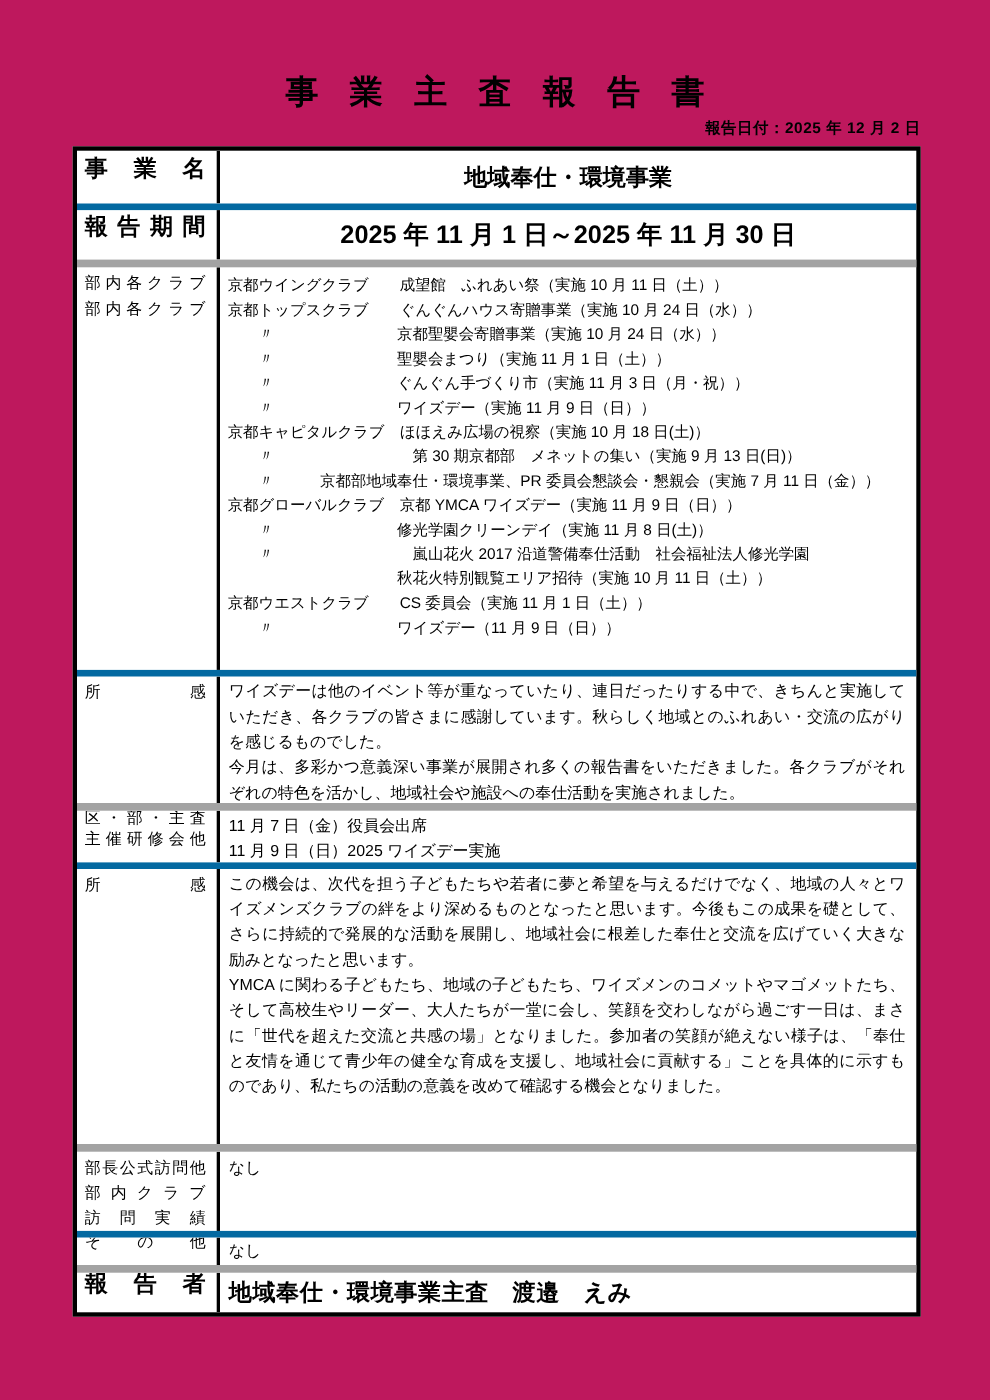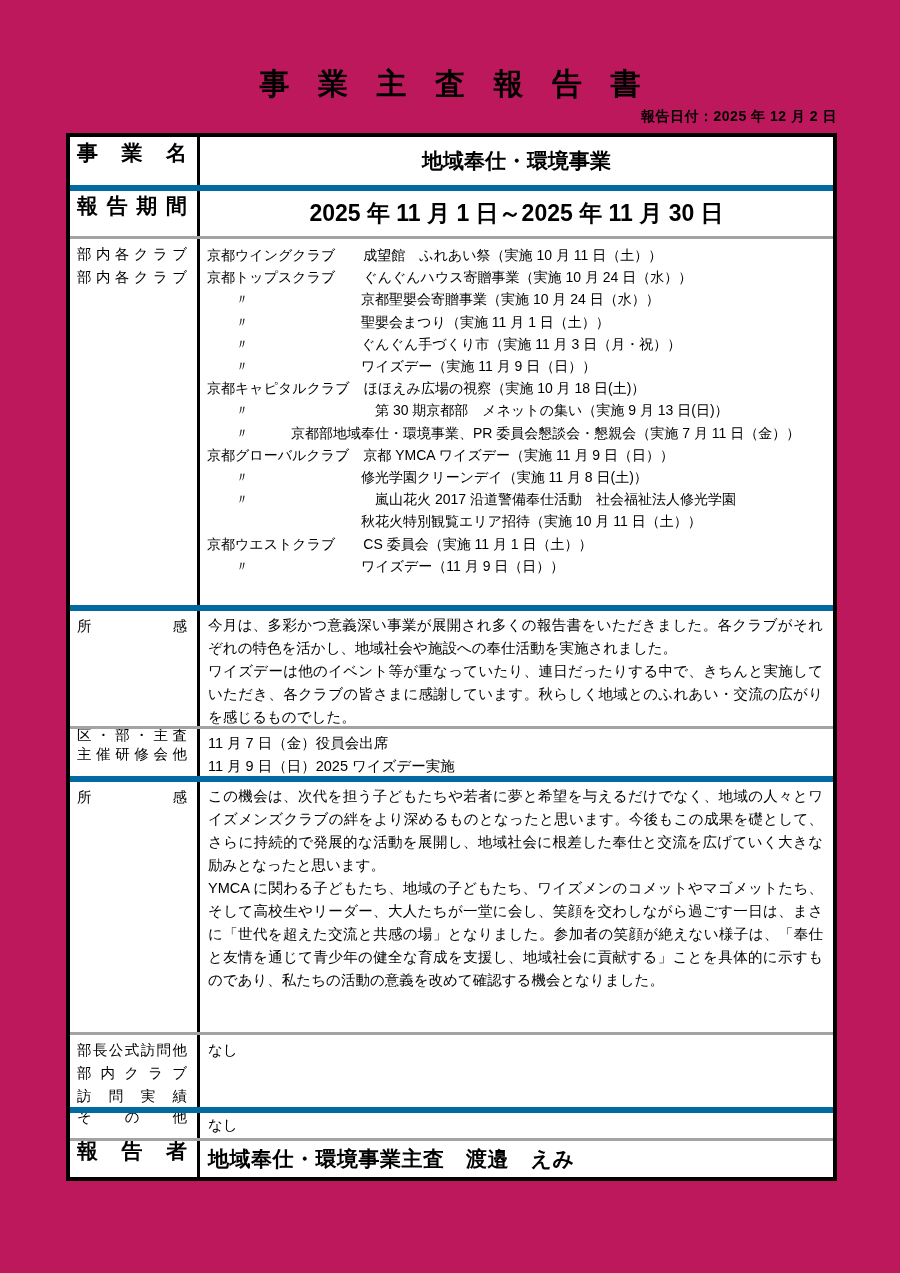--- a/index.html
+++ b/index.html
@@ -27,21 +27,21 @@
   }
 
   .report-table {
     position:absolute; top:133px; left:66px;
     width:763px;
     border:4px solid #000;
     background:#fff;
   }
   .row { display:flex; overflow:hidden; }
   .bt2 { border-top:6px solid #0369a1; }
-  .bt3 { border-top:3px solid #a3a3a3; }
+  .bt3 { border-top:7px solid #a3a3a3; }
 
   .lbl {
     width:130px; min-width:130px; box-sizing:border-box;
     border-right:3px solid #000;
     padding:0 10px 16px 7px;
     overflow:hidden;
   }
   .val { flex:1; overflow:hidden; }
 
   .jline { text-align:justify; text-align-last:justify; }
@@ -124,22 +124,22 @@
           <div class="act-line">　　〃　　　　　　　　ワイズデー（11 月 9 日（日））</div>
         </div>
     </div>
 
     <div class="row h-r4 bt2">
       <div class="lbl lbl-sm">
         <div class="jline">所感</div>
       </div>
       <div class="val val-paras">
 
-      <div class="para">今月は、多彩かつ意義深い事業が展開され多くの報告書をいただきました。各クラブがそれぞれの特色を活かし、地域社会や施設への奉仕活動を実施されました。</div>
-          <div class="para">ワイズデーは他のイベント等が重なっていたり、連日だったりする中で、きちんと実施していただき、各クラブの皆さまに感謝しています。秋らしく地域とのふれあい・交流の広がりを感じるものでした。</div>
+      <div class="para">ワイズデーは他のイベント等が重なっていたり、連日だったりする中で、きちんと実施していただき、各クラブの皆さまに感謝しています。秋らしく地域とのふれあい・交流の広がりを感じるものでした。</div>
+          <div class="para">今月は、多彩かつ意義深い事業が展開され多くの報告書をいただきました。各クラブがそれぞれの特色を活かし、地域社会や施設への奉仕活動を実施されました。</div>
         </div>
     </div>
 
     <div class="row h-r5 bt3">
       <div class="lbl lbl-sm-mid">
 
       <div class="jline">区・部・主査</div>
           <div class="jline">主催研修会他</div>
         </div>
       <div class="val val-paras">

